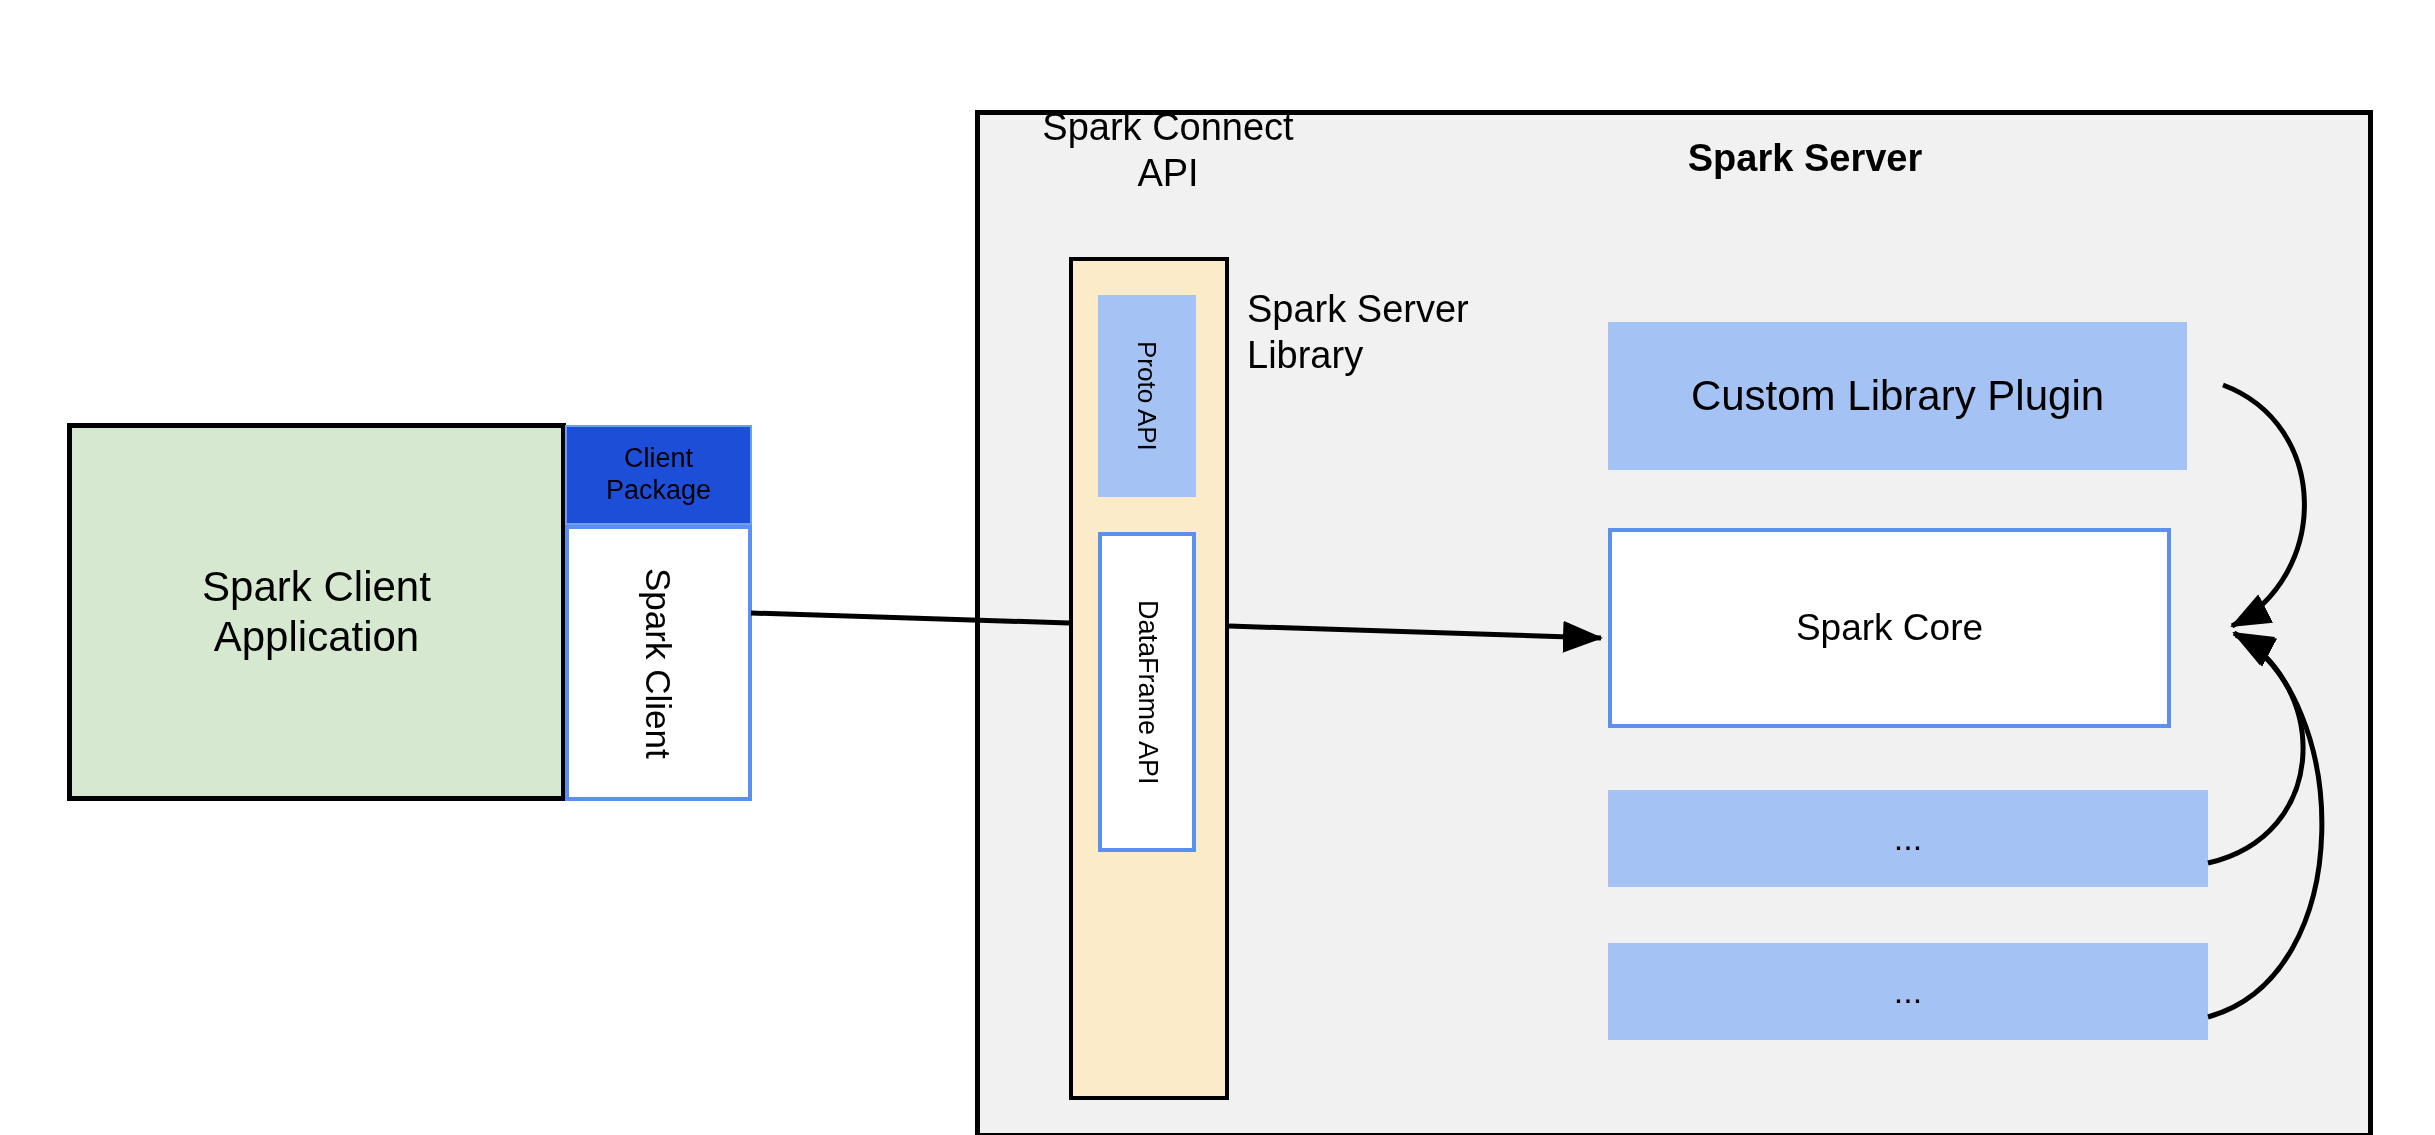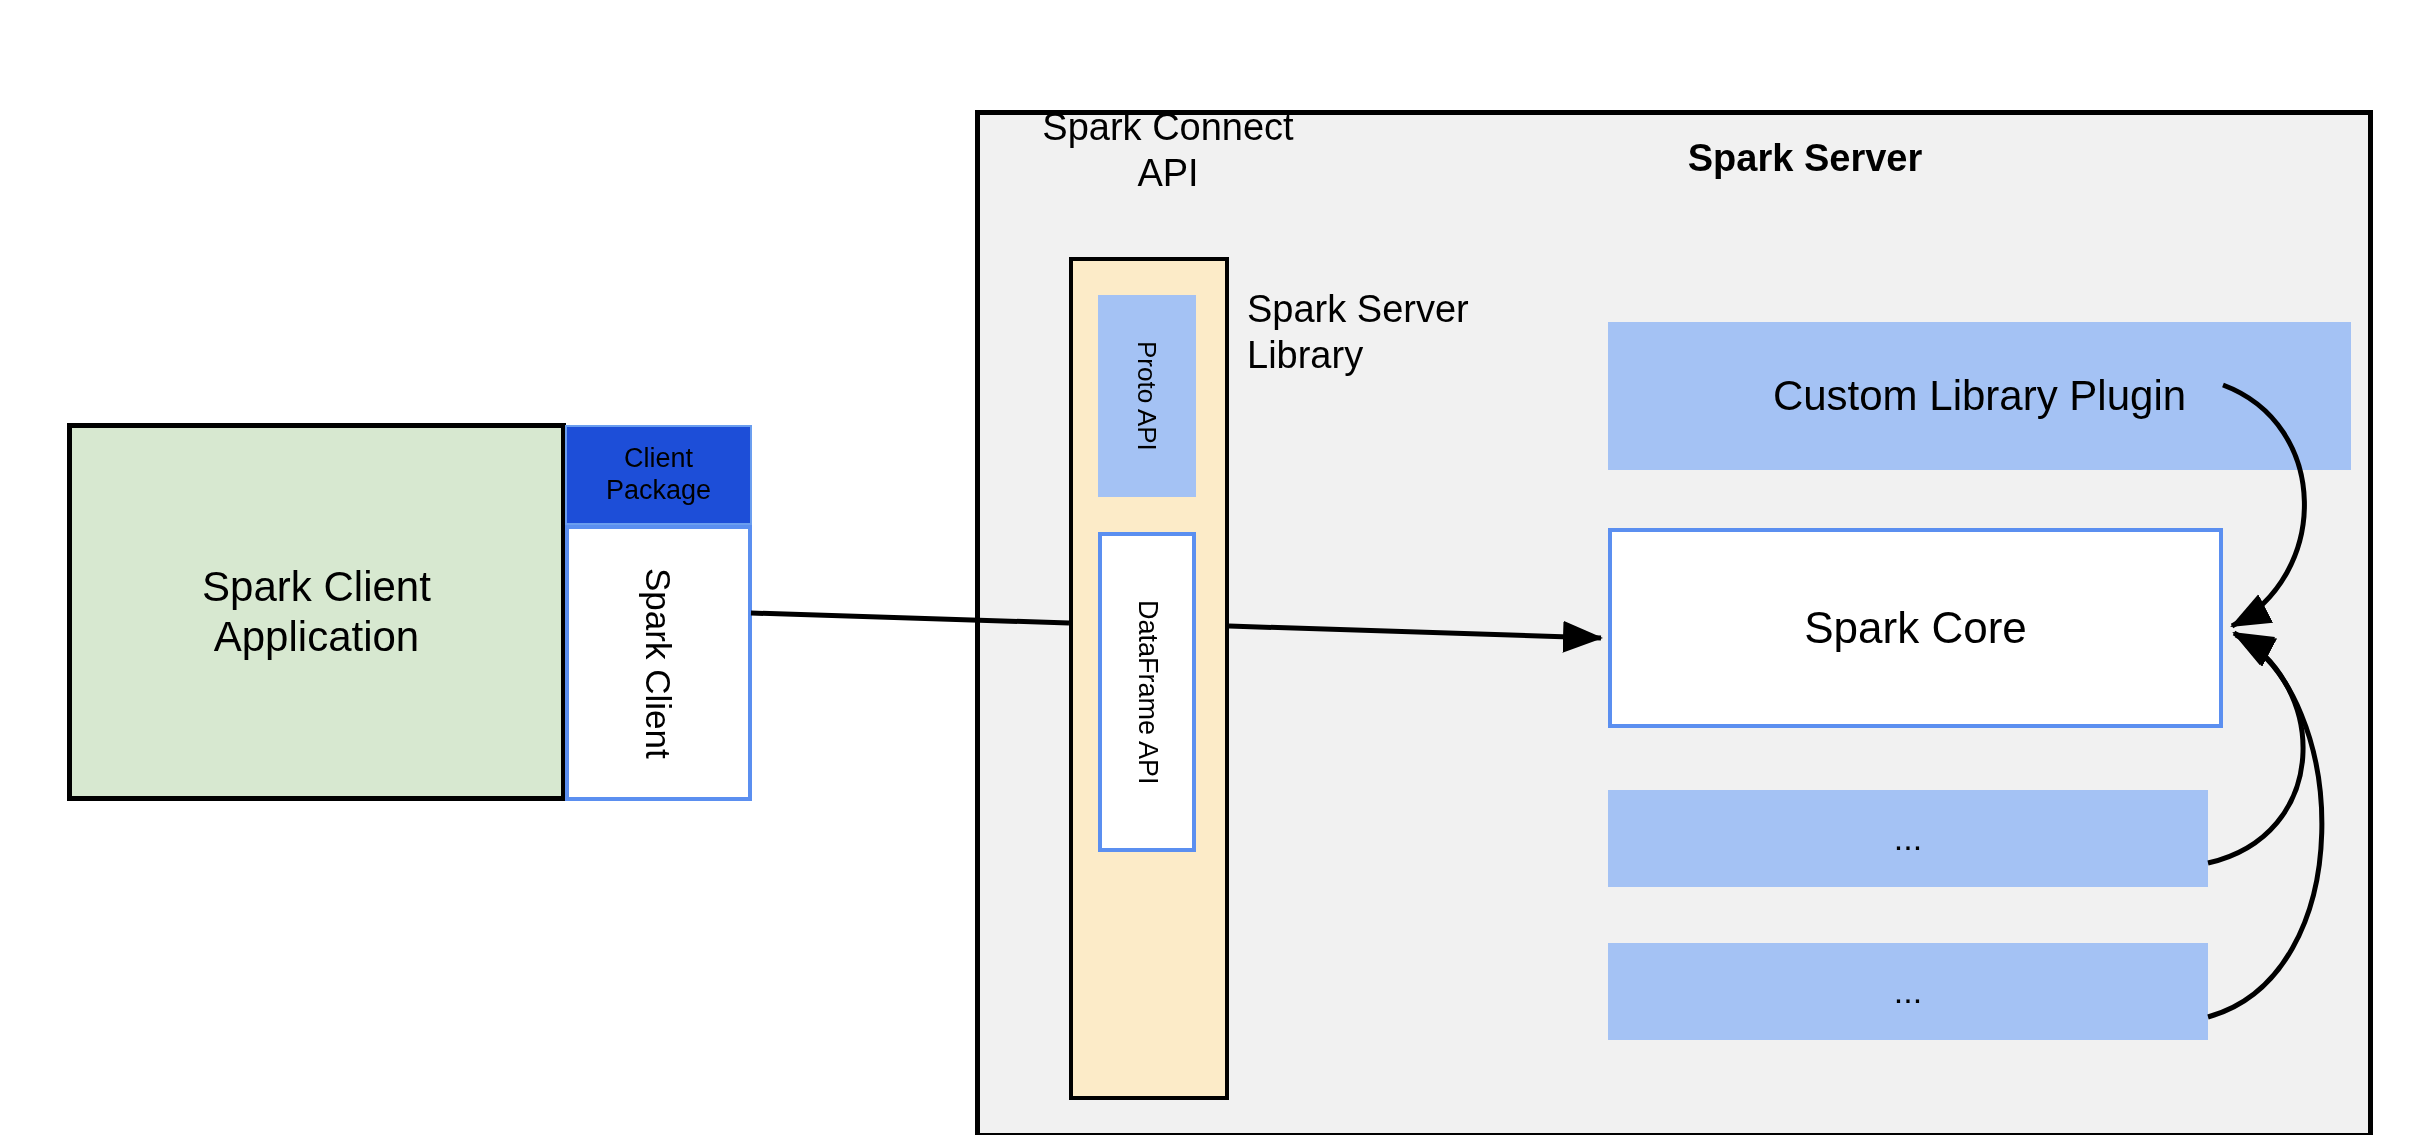--- a/index.html
+++ b/index.html
@@ -124,31 +124,31 @@
     z-index: 4;
   }
   #dataframe-api-label {
     writing-mode: vertical-rl;
     font-size: 27px;
     white-space: nowrap;
   }
 
   
   #custom-plugin-box {
-    left: 1608px; top: 277px; width: 743px; height: 148px;
+    left: 1608px; top: 277px; width: 579px; height: 148px;
     background: #A4C2F4;
     border: none;
     font-size: 42px;
     z-index: 4;
   }
   #spark-core-box {
-    left: 1608px; top: 483px; width: 615px; height: 200px;
+    left: 1608px; top: 483px; width: 563px; height: 200px;
     background: #ffffff;
     border: 4px solid #5B8FF0;
-    font-size: 44px;
+    font-size: 37px;
     z-index: 4;
   }
   #dots-box-1 {
     left: 1608px; top: 745px; width: 600px; height: 97px;
     background: #A4C2F4;
     border: none;
     font-size: 34px;
     z-index: 4;
   }
   #dots-box-2 {

